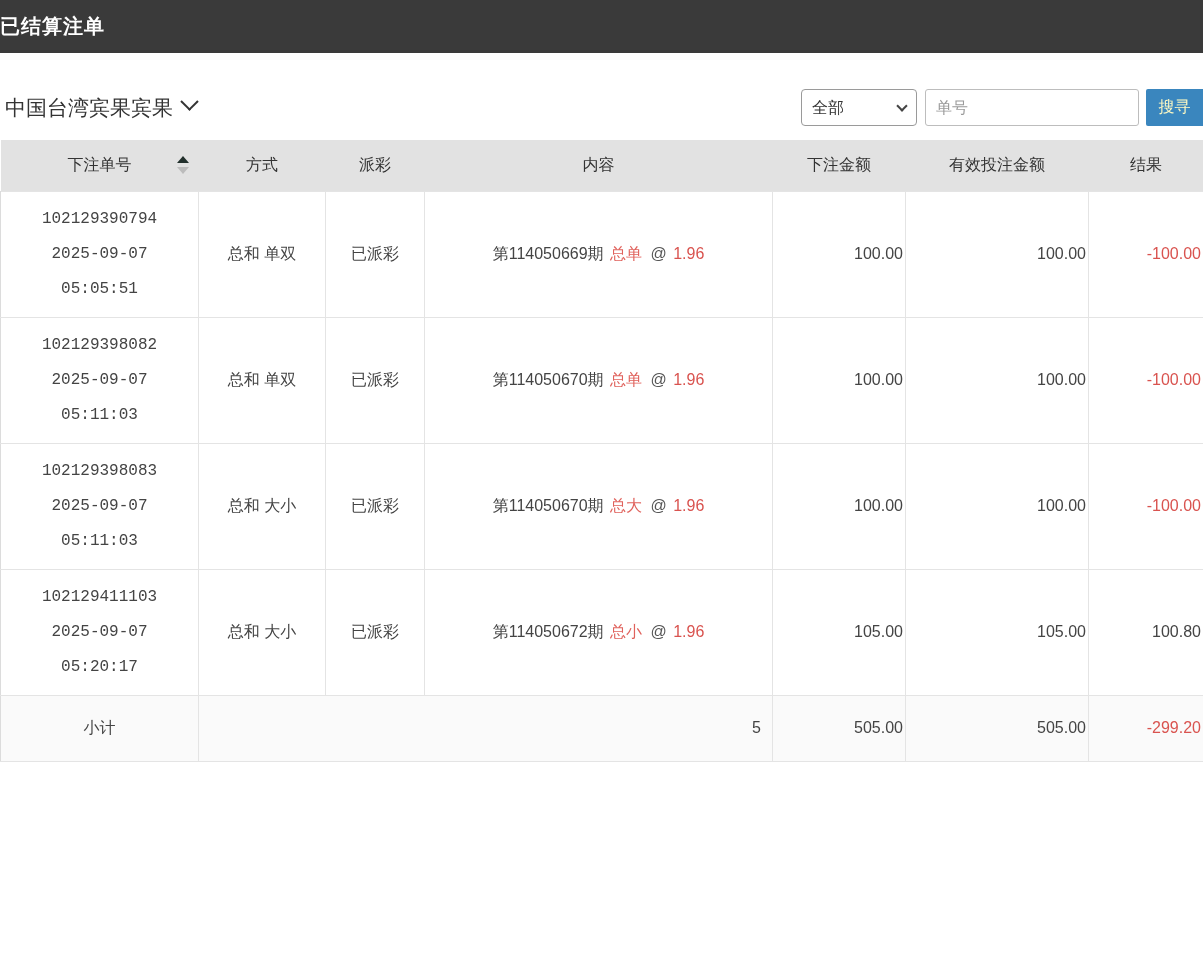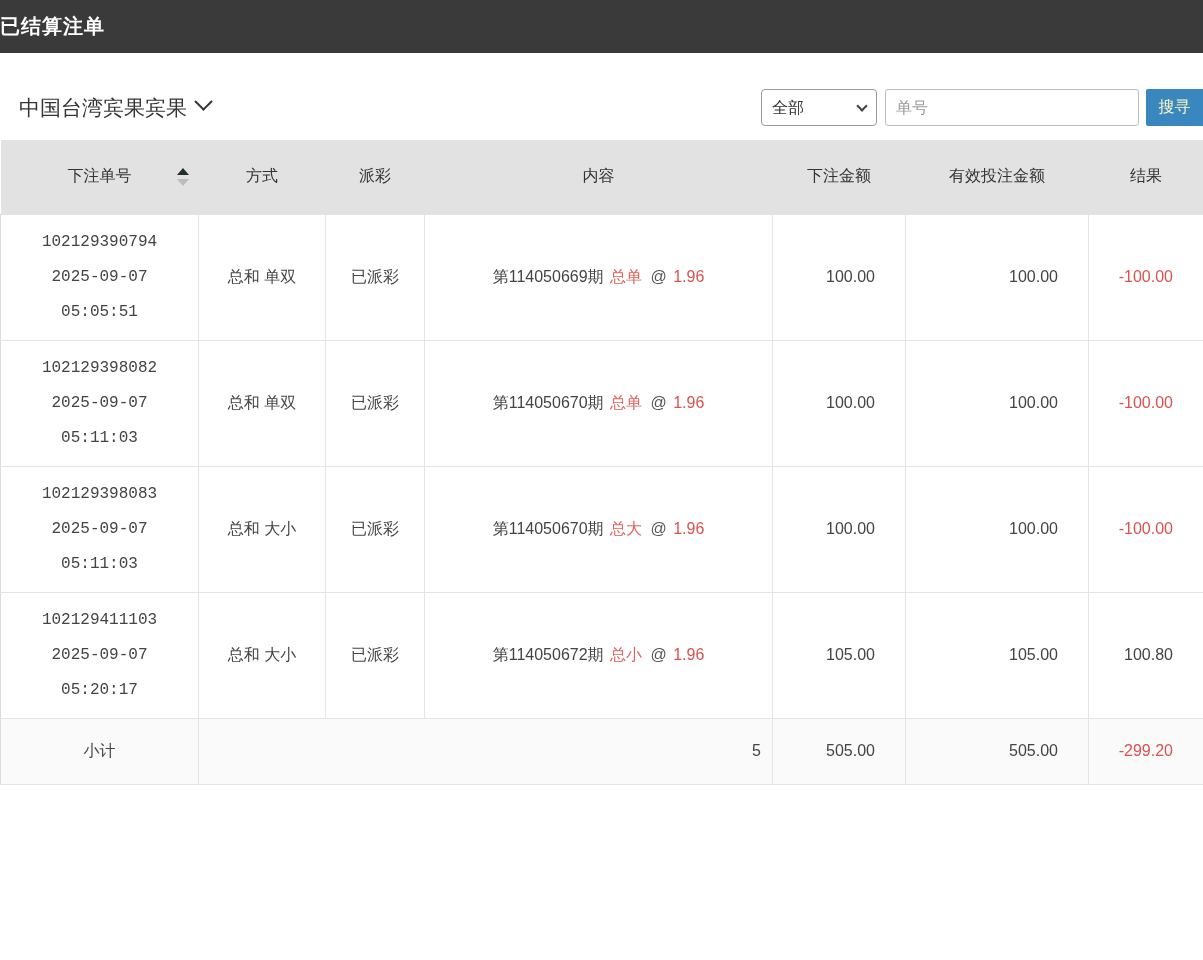--- a/index.html
+++ b/index.html
@@ -4,39 +4,39 @@
 <style>
   * { margin: 0; padding: 0; box-sizing: border-box; }
   html, body { width: 1203px; height: 960px; overflow: hidden; background: #fff; }
   body { font-family: "Liberation Sans", "DejaVu Sans", sans-serif; color: #444; }
 
   
   .topbar { height: 53px; background: #3a3a3a; display: flex; align-items: center; justify-content: flex-start; }
   .topbar-title { color: #fff; font-size: 20px; font-weight: bold; letter-spacing: 1px; }
 
   
-  .filterbar { margin-top: 36px; height: 37px; display: flex; align-items: center; justify-content: space-between; padding-left: 19px; }
+  .filterbar { margin-top: 36px; height: 37px; display: flex; align-items: center; justify-content: space-between; padding-left: 5px; }
   .game-select { display: inline-flex; align-items: center; font-size: 21px; color: #333; cursor: pointer; }
   .chev-down { width: 13px; height: 13px; border-right: 2px solid #333; border-bottom: 2px solid #333; transform: rotate(45deg) translate(-2px,-2px); margin-left: 10px; margin-top: -6px; }
   .controls { display: flex; align-items: center; }
   .select-wrap { position: relative; margin-right: 8px; }
   .select-wrap select { appearance: none; -webkit-appearance: none; width: 116px; height: 37px; border: 1px solid #9a9a9a; border-radius: 4px; background: #fff; font-size: 16px; color: #333; padding: 0 26px 0 10px; font-family: inherit; }
   .sel-chev { position: absolute; right: 11px; top: 13px; width: 8px; height: 8px; border-right: 2px solid #444; border-bottom: 2px solid #444; transform: rotate(45deg); pointer-events: none; }
-  .order-input { width: 254px; height: 37px; border: 1px solid #bdbdbd; border-radius: 3px; font-size: 16px; color: #333; padding: 0 10px; margin-right: 7px; font-family: inherit; }
+  .order-input { width: 214px; height: 37px; border: 1px solid #bdbdbd; border-radius: 3px; font-size: 16px; color: #333; padding: 0 10px; margin-right: 7px; font-family: inherit; }
   .order-input::placeholder { color: #9a9a9a; }
   .search-btn { width: 57px; height: 37px; background: #3a86be; color: #fef9c3; border: none; font-size: 16px; border-radius: 2px 0 0 2px; cursor: pointer; font-family: inherit; }
 
   
   .bets-table { width: 1203px; border-collapse: collapse; margin-top: 14px; table-layout: fixed; font-size: 16px; }
-  .bets-table thead th { background: #e2e2e2; height: 74px; font-weight: 400; color: #333; position: relative; border: none; }
+  .bets-table thead th { background: #e2e2e2; height: 51px; font-weight: 400; color: #333; position: relative; border: none; }
   .bets-table td { border: 1px solid #e4e4e4; color: #444; }
   .bets-table td:first-child { border-left-color: #dcdcdc; font-family: Liberation Mono, monospace; }
   .data-row td { height: 126px; vertical-align: middle; text-align: center; background: #fff; }
   .c-order div { line-height: 35px; }
-  .c-num { text-align: right !important; padding-right: 30px; }
+  .c-num { text-align: right !important; padding-right: 2px; }
   .c-content .sel { color: #e0625c; margin: 0 2px; }
   .c-content .at { color: #555; margin: 0 2px; }
   .c-content .odds { color: #d9534f; margin-top: 36px; }
   .result-cell { color: #444; }
   .result-cell.neg { color: #d9534f; }
 
   .foot-row td { height: 66px; background: #fafafa; vertical-align: middle; text-align: center; }
   .foot-count { text-align: right !important; padding-right: 11px; }
 
   .sort-arrows { position: absolute; right: 10px; top: 50%; transform: translateY(-50%); display: flex; flex-direction: column; align-items: center; cursor: pointer; }

